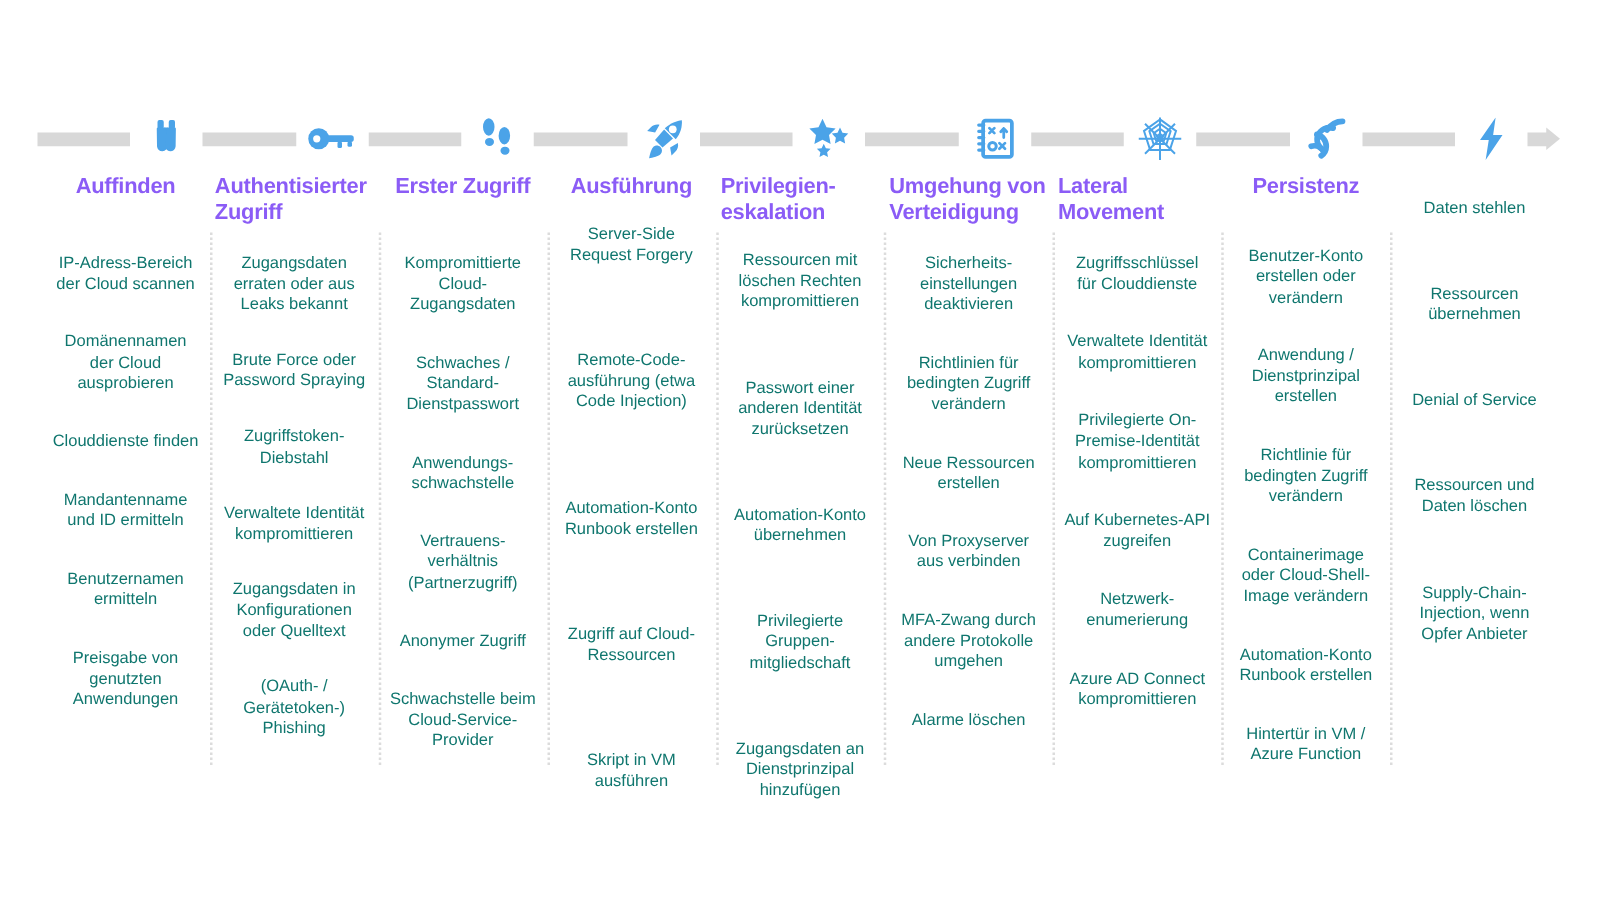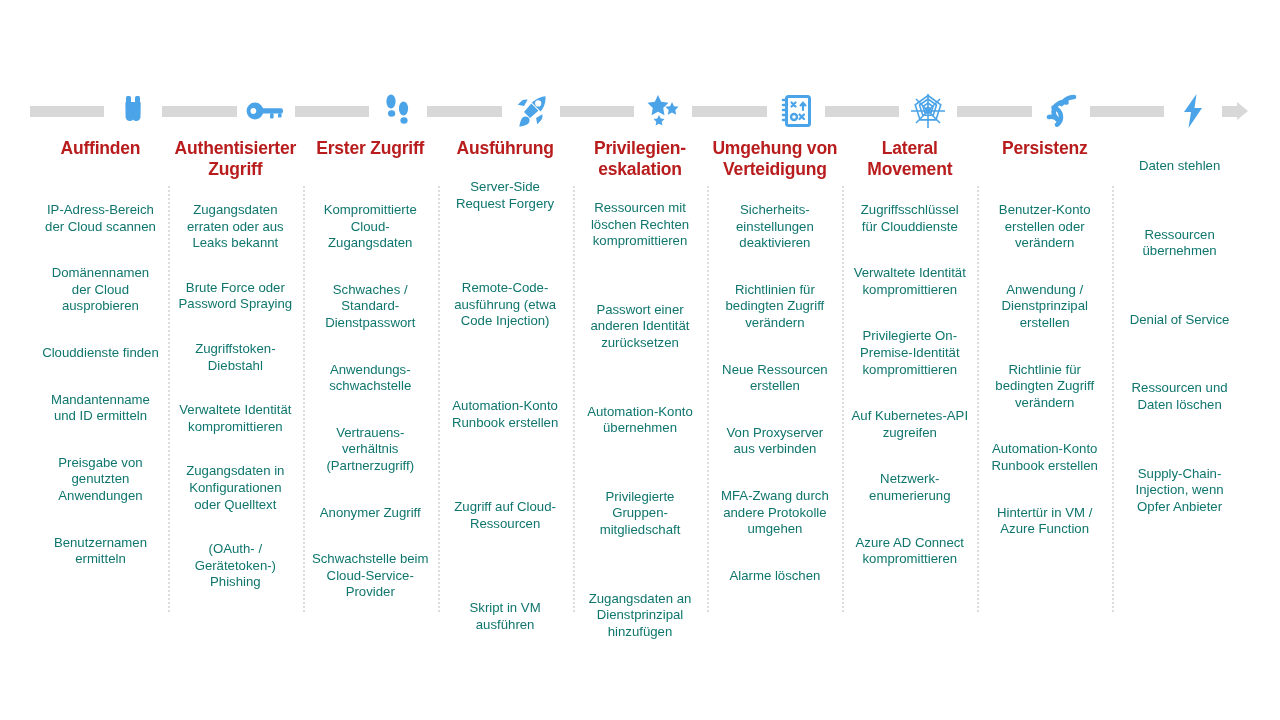--- a/index.html
+++ b/index.html
@@ -89,25 +89,24 @@
   .col + .col::before {
     content: "";
     position: absolute;
     left: 0;
     top: 48px;
     bottom: 16px;
     width: 0;
     border-left: 2px dotted #dcdcdc;
   }
   .col-head {
-    color: #b91c1c;
+    color: #8b5cf6;
     font-size: 17.5px;
     font-weight: 700;
     line-height: 21px;
-    text-align: center;
     padding: 0 4px;
     height: 48px;
     box-sizing: border-box;
     letter-spacing: -0.2px;
   }
   .col-items {
     width: 100%;
     padding-top: 16px;
     box-sizing: border-box;
     display: flex;
@@ -262,22 +261,22 @@
 </div>
 
 <div id="columns">
     <div class="col">
       <div class="col-head">Auffinden</div>
       <div class="col-items" style="gap: 14px;">
         <div class="item">IP-Adress-Bereich der Cloud scannen</div>
         <div class="item">Domänennamen der Cloud ausprobieren</div>
         <div class="item">Clouddienste finden</div>
         <div class="item">Mandantenname und ID ermitteln</div>
+        <div class="item">Benutzernamen ermitteln</div>
         <div class="item">Preisgabe von genutzten Anwendungen</div>
-        <div class="item">Benutzernamen ermitteln</div>
       </div>
     </div>
     <div class="col">
       <div class="col-head">Authentisierter Zugriff</div>
       <div class="col-items" style="gap: 12px;">
         <div class="item">Zugangsdaten erraten oder aus Leaks bekannt</div>
         <div class="item">Brute Force oder Password Spraying</div>
         <div class="item">Zugriffstoken-Diebstahl</div>
         <div class="item">Verwaltete Identität kompromittieren</div>
         <div class="item">Zugangsdaten in Konfigurationen oder Quelltext</div>
@@ -336,20 +335,21 @@
         <div class="item">Netzwerk-enumerierung</div>
         <div class="item">Azure AD Connect kompromittieren</div>
       </div>
     </div>
     <div class="col">
       <div class="col-head">Persistenz</div>
       <div class="col-items" style="gap: 14px; justify-content: center;">
         <div class="item">Benutzer-Konto erstellen oder verändern</div>
         <div class="item">Anwendung / Dienstprinzipal erstellen</div>
         <div class="item">Richtlinie für bedingten Zugriff verändern</div>
+        <div class="item">Containerimage oder Cloud-Shell-Image verändern</div>
         <div class="item">Automation-Konto Runbook erstellen</div>
         <div class="item">Hintertür in VM / Azure Function</div>
       </div>
     </div>
     <div class="col">
       <div class="col-items" style="gap: 36px; padding-top: 20px;">
         <div class="item">Daten stehlen</div>
         <div class="item">Ressourcen übernehmen</div>
         <div class="item">Denial of Service</div>
         <div class="item">Ressourcen und Daten löschen</div>

